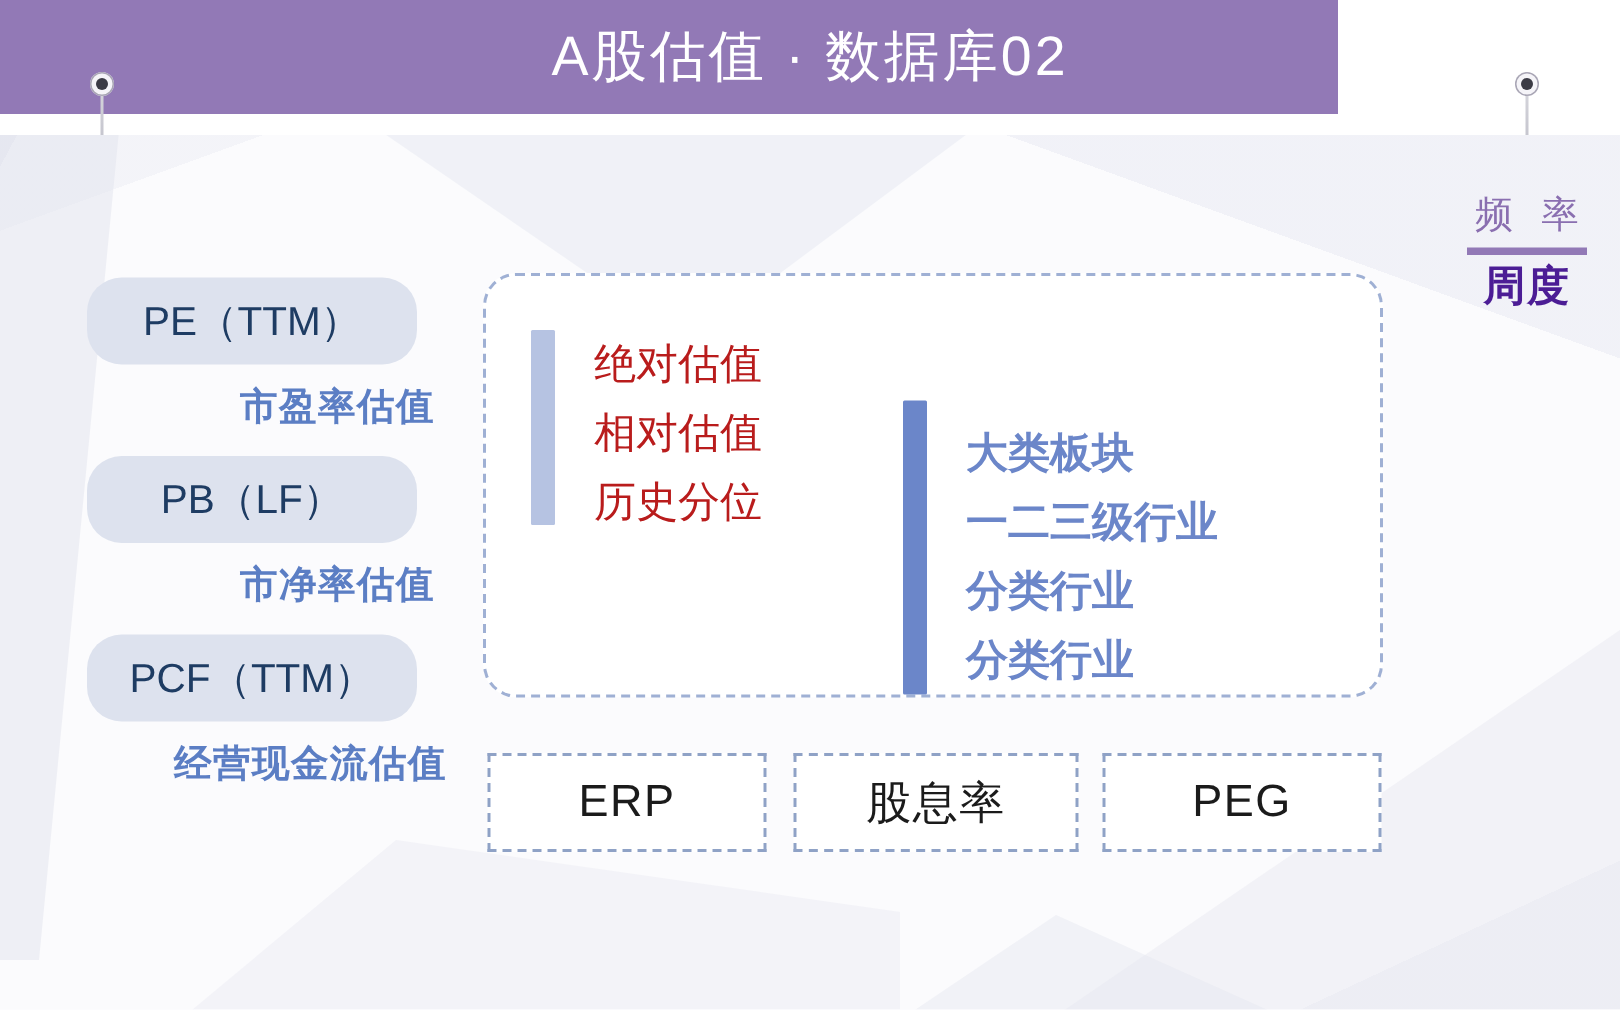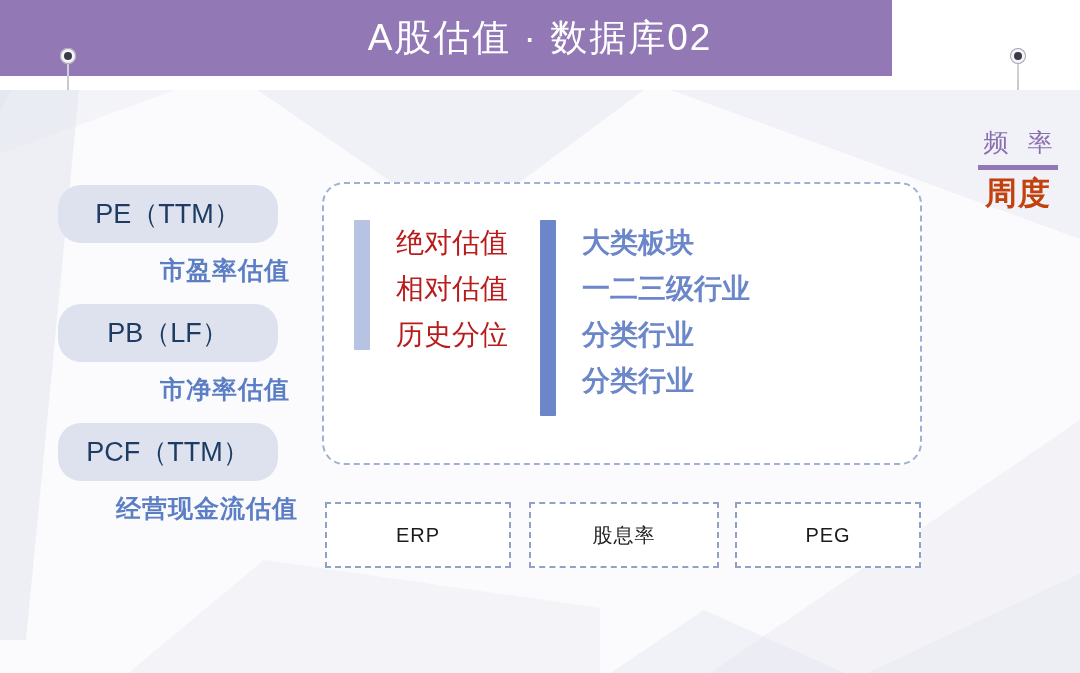--- a/index.html
+++ b/index.html
@@ -83,50 +83,50 @@
   .metric-caption.wide{width:248px;margin-left:-8px;}
 
   
   .valuebox{
     position:absolute;left:322px;top:92px;width:600px;height:283px;
     border:2px dashed #9fb0d4;border-radius:22px;background:#ffffff;
     box-sizing:border-box;display:flex;
   }
   .vcol{display:flex;align-items:flex-start;}
   .vcol-left{margin-left:30px;margin-top:36px;}
-  .vcol-right{margin-left:32px;margin-top:36px;}
+  .vcol-right{margin-left:94px;margin-top:36px;align-items:flex-end;}
   .vbar{width:16px;border-radius:1px;}
   .vbar-left{height:130px;background:#b6c3e2;}
   .vbar-right{height:196px;background:#6b86c9;}
   .vlist{margin-left:26px;}
   .vitem{font-size:28px;line-height:46px;white-space:nowrap;font-weight:bold;}
   .vlist-left .vitem{color:#b91c1c;font-weight:normal;text-align:center;}
   .vlist-right .vitem{color:#6b86c9;}
 
   
   .tagrow{position:absolute;left:325px;top:412px;display:flex;}
   .tag{
     height:66px;border:2px dashed #8fa2c6;background:#ffffff;
     display:flex;align-items:center;justify-content:center;
-    color:#1b1b1b;font-size:20px;letter-spacing:1px;white-space:nowrap;
+    color:#1b1b1b;font-size:30px;letter-spacing:1px;white-space:nowrap;
     box-sizing:border-box;
   }
   .tag-erp{width:186px;}
   .tag-div{width:190px;margin-left:18px;}
   .tag-peg{width:186px;margin-left:16px;text-align:center;}
 
   
   .freq{position:absolute;left:975px;top:36px;width:86px;text-align:center;}
   .freq-label{
     color:#8a6fb0;font-size:25px;letter-spacing:6px;
     text-indent:6px;white-space:nowrap;
   }
   .freq-rule{width:80px;height:5px;background:#9279b6;margin:6px auto 2px;}
   .freq-value{
-    color:#c2410c;font-size:32px;font-weight:bold;letter-spacing:1px;
+    color:#4c1d95;font-size:28px;font-weight:bold;letter-spacing:1px;
     white-space:nowrap;
   }
 </style>
 </head>
 <body>
 
 <div id="root">
 
   <div class="header">
     <div class="header-title">A股估值 · 数据库02</div>

